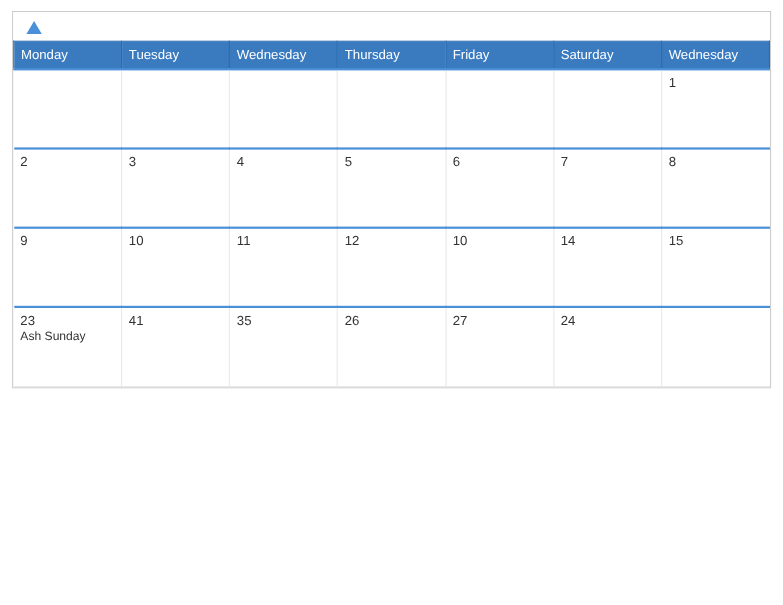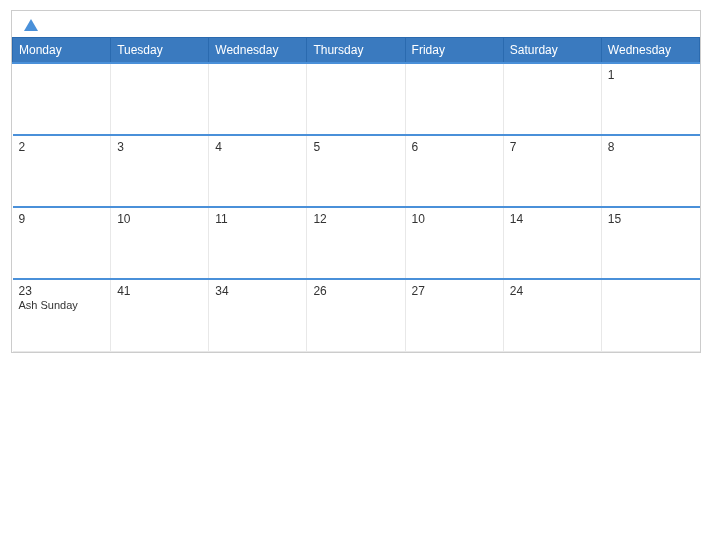--- a/index.html
+++ b/index.html
@@ -157,21 +157,21 @@
           <td><span class="day-number">10</span></td>
           <td><span class="day-number">11</span></td>
           <td><span class="day-number">12</span></td>
           <td><span class="day-number">10</span></td>
           <td><span class="day-number">14</span></td>
           <td><span class="day-number">15</span></td>
         </tr>
         <tr>
           <td><span class="day-number">23</span><br><span class="day-event">Ash Sunday</span></td>
           <td><span class="day-number">41</span></td>
-          <td><span class="day-number">34</span></td>
+          <td><span class="day-number">35</span></td>
           <td><span class="day-number">26</span></td>
           <td><span class="day-number">27</span></td>
           <td><span class="day-number">24</span></td>
           <td class="empty-cell"></td>
         </tr>
       </tbody>
   </table>
 </div>
 
 </body></html>

